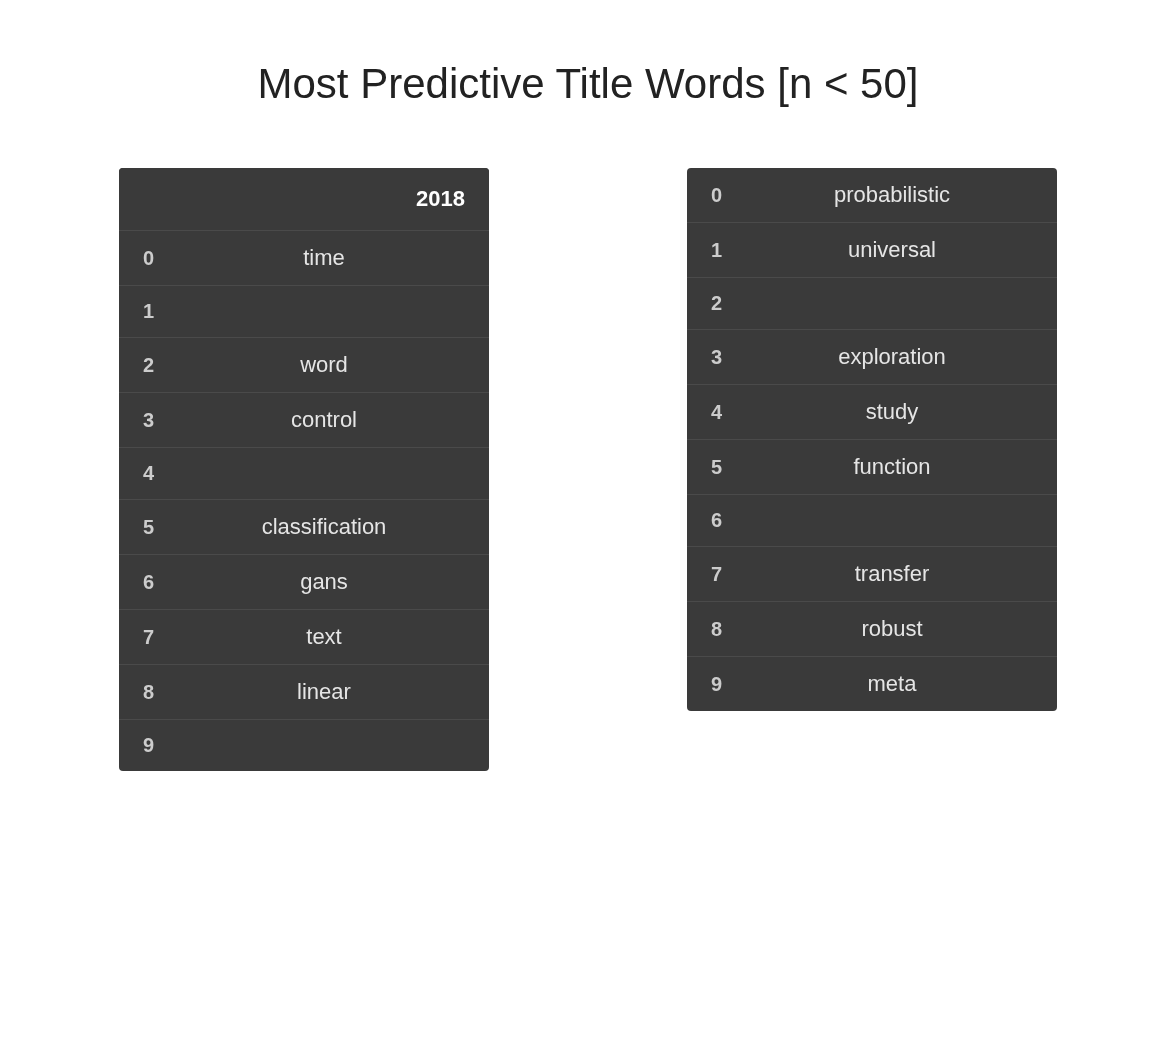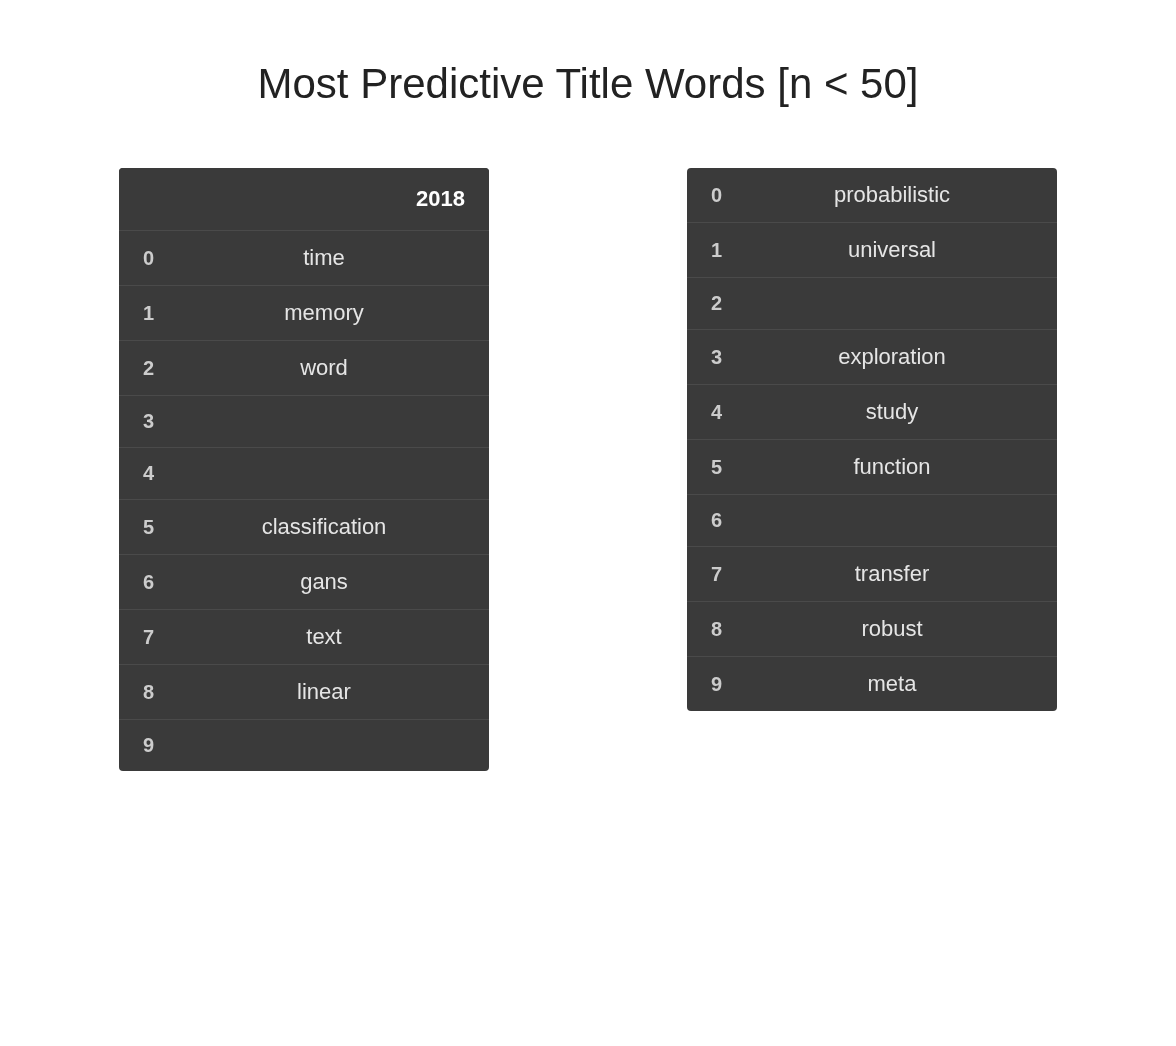--- a/index.html
+++ b/index.html
@@ -86,28 +86,28 @@
 
   <div class="data-table">
     <div class="table-header">2018</div>
     <div id="rows-2018">
         <div class="table-row">
           <span class="row-index">0</span>
           <span class="row-value">time</span>
         </div>
         <div class="table-row">
           <span class="row-index">1</span>
-          <span class="row-value">memory</span>
         </div>
         <div class="table-row">
           <span class="row-index">2</span>
           <span class="row-value">word</span>
         </div>
         <div class="table-row">
           <span class="row-index">3</span>
+          <span class="row-value">control</span>
         </div>
         <div class="table-row">
           <span class="row-index">4</span>
         </div>
         <div class="table-row">
           <span class="row-index">5</span>
           <span class="row-value">classification</span>
         </div>
         <div class="table-row">
           <span class="row-index">6</span>

